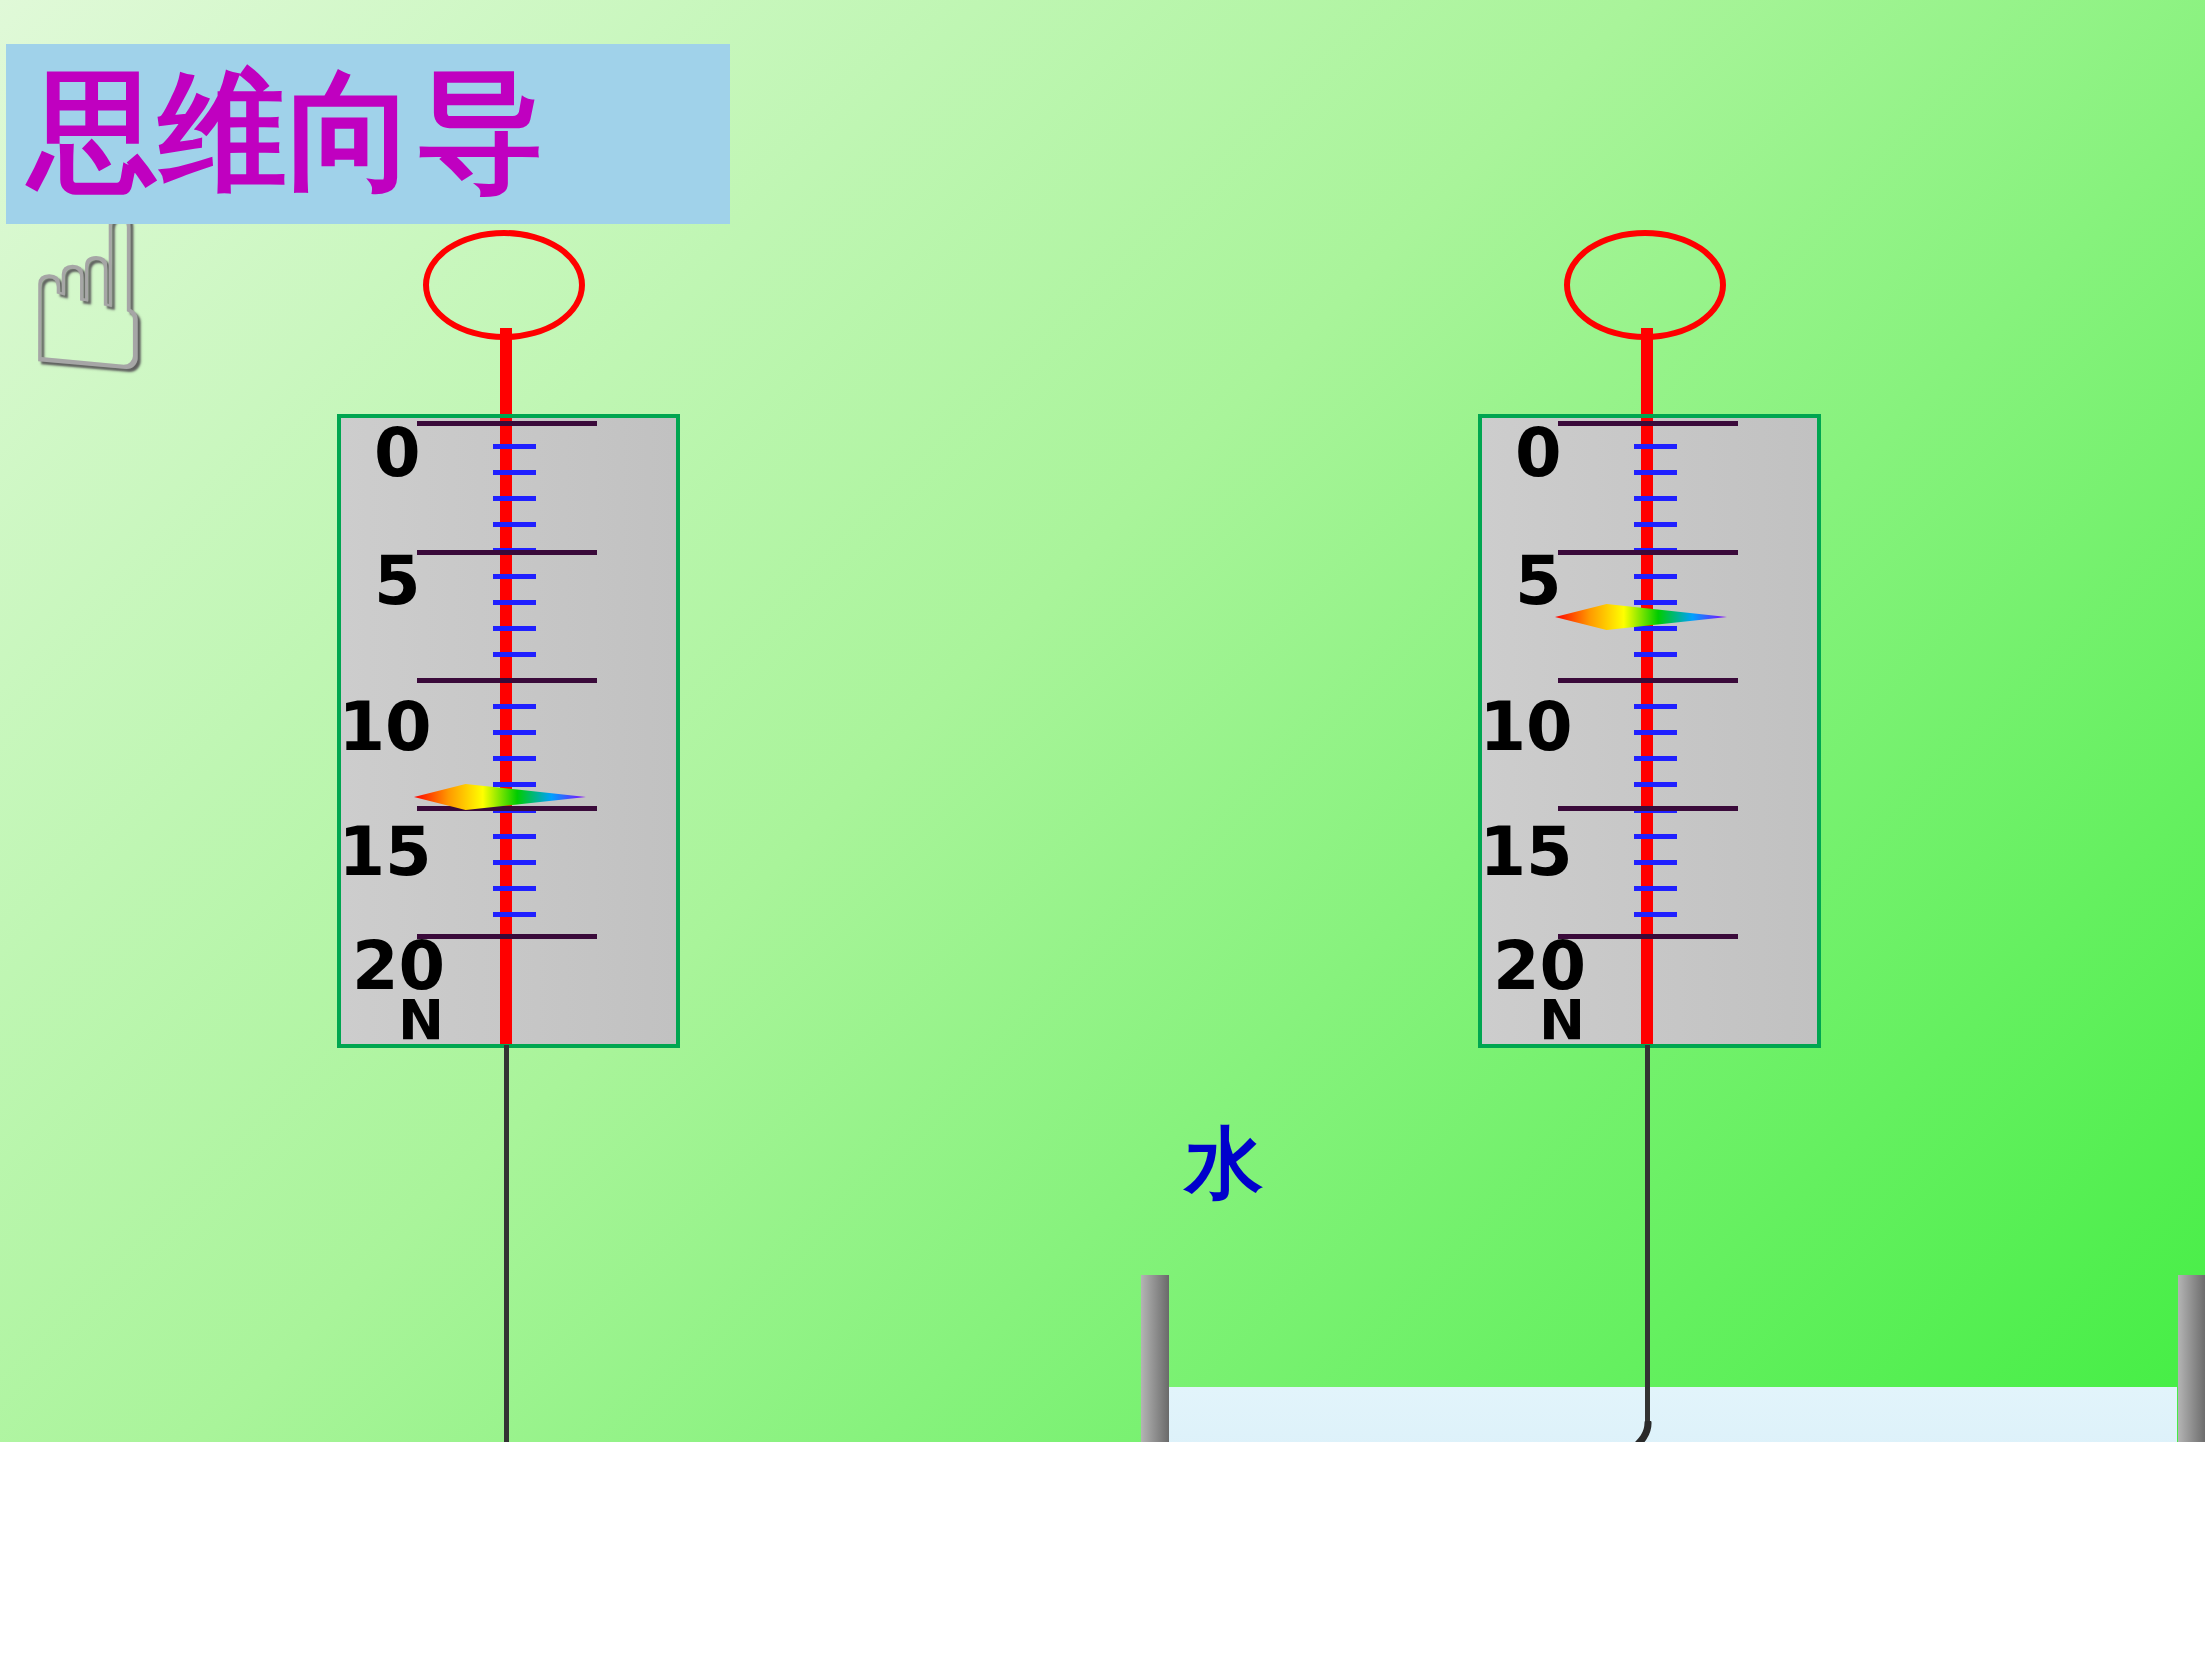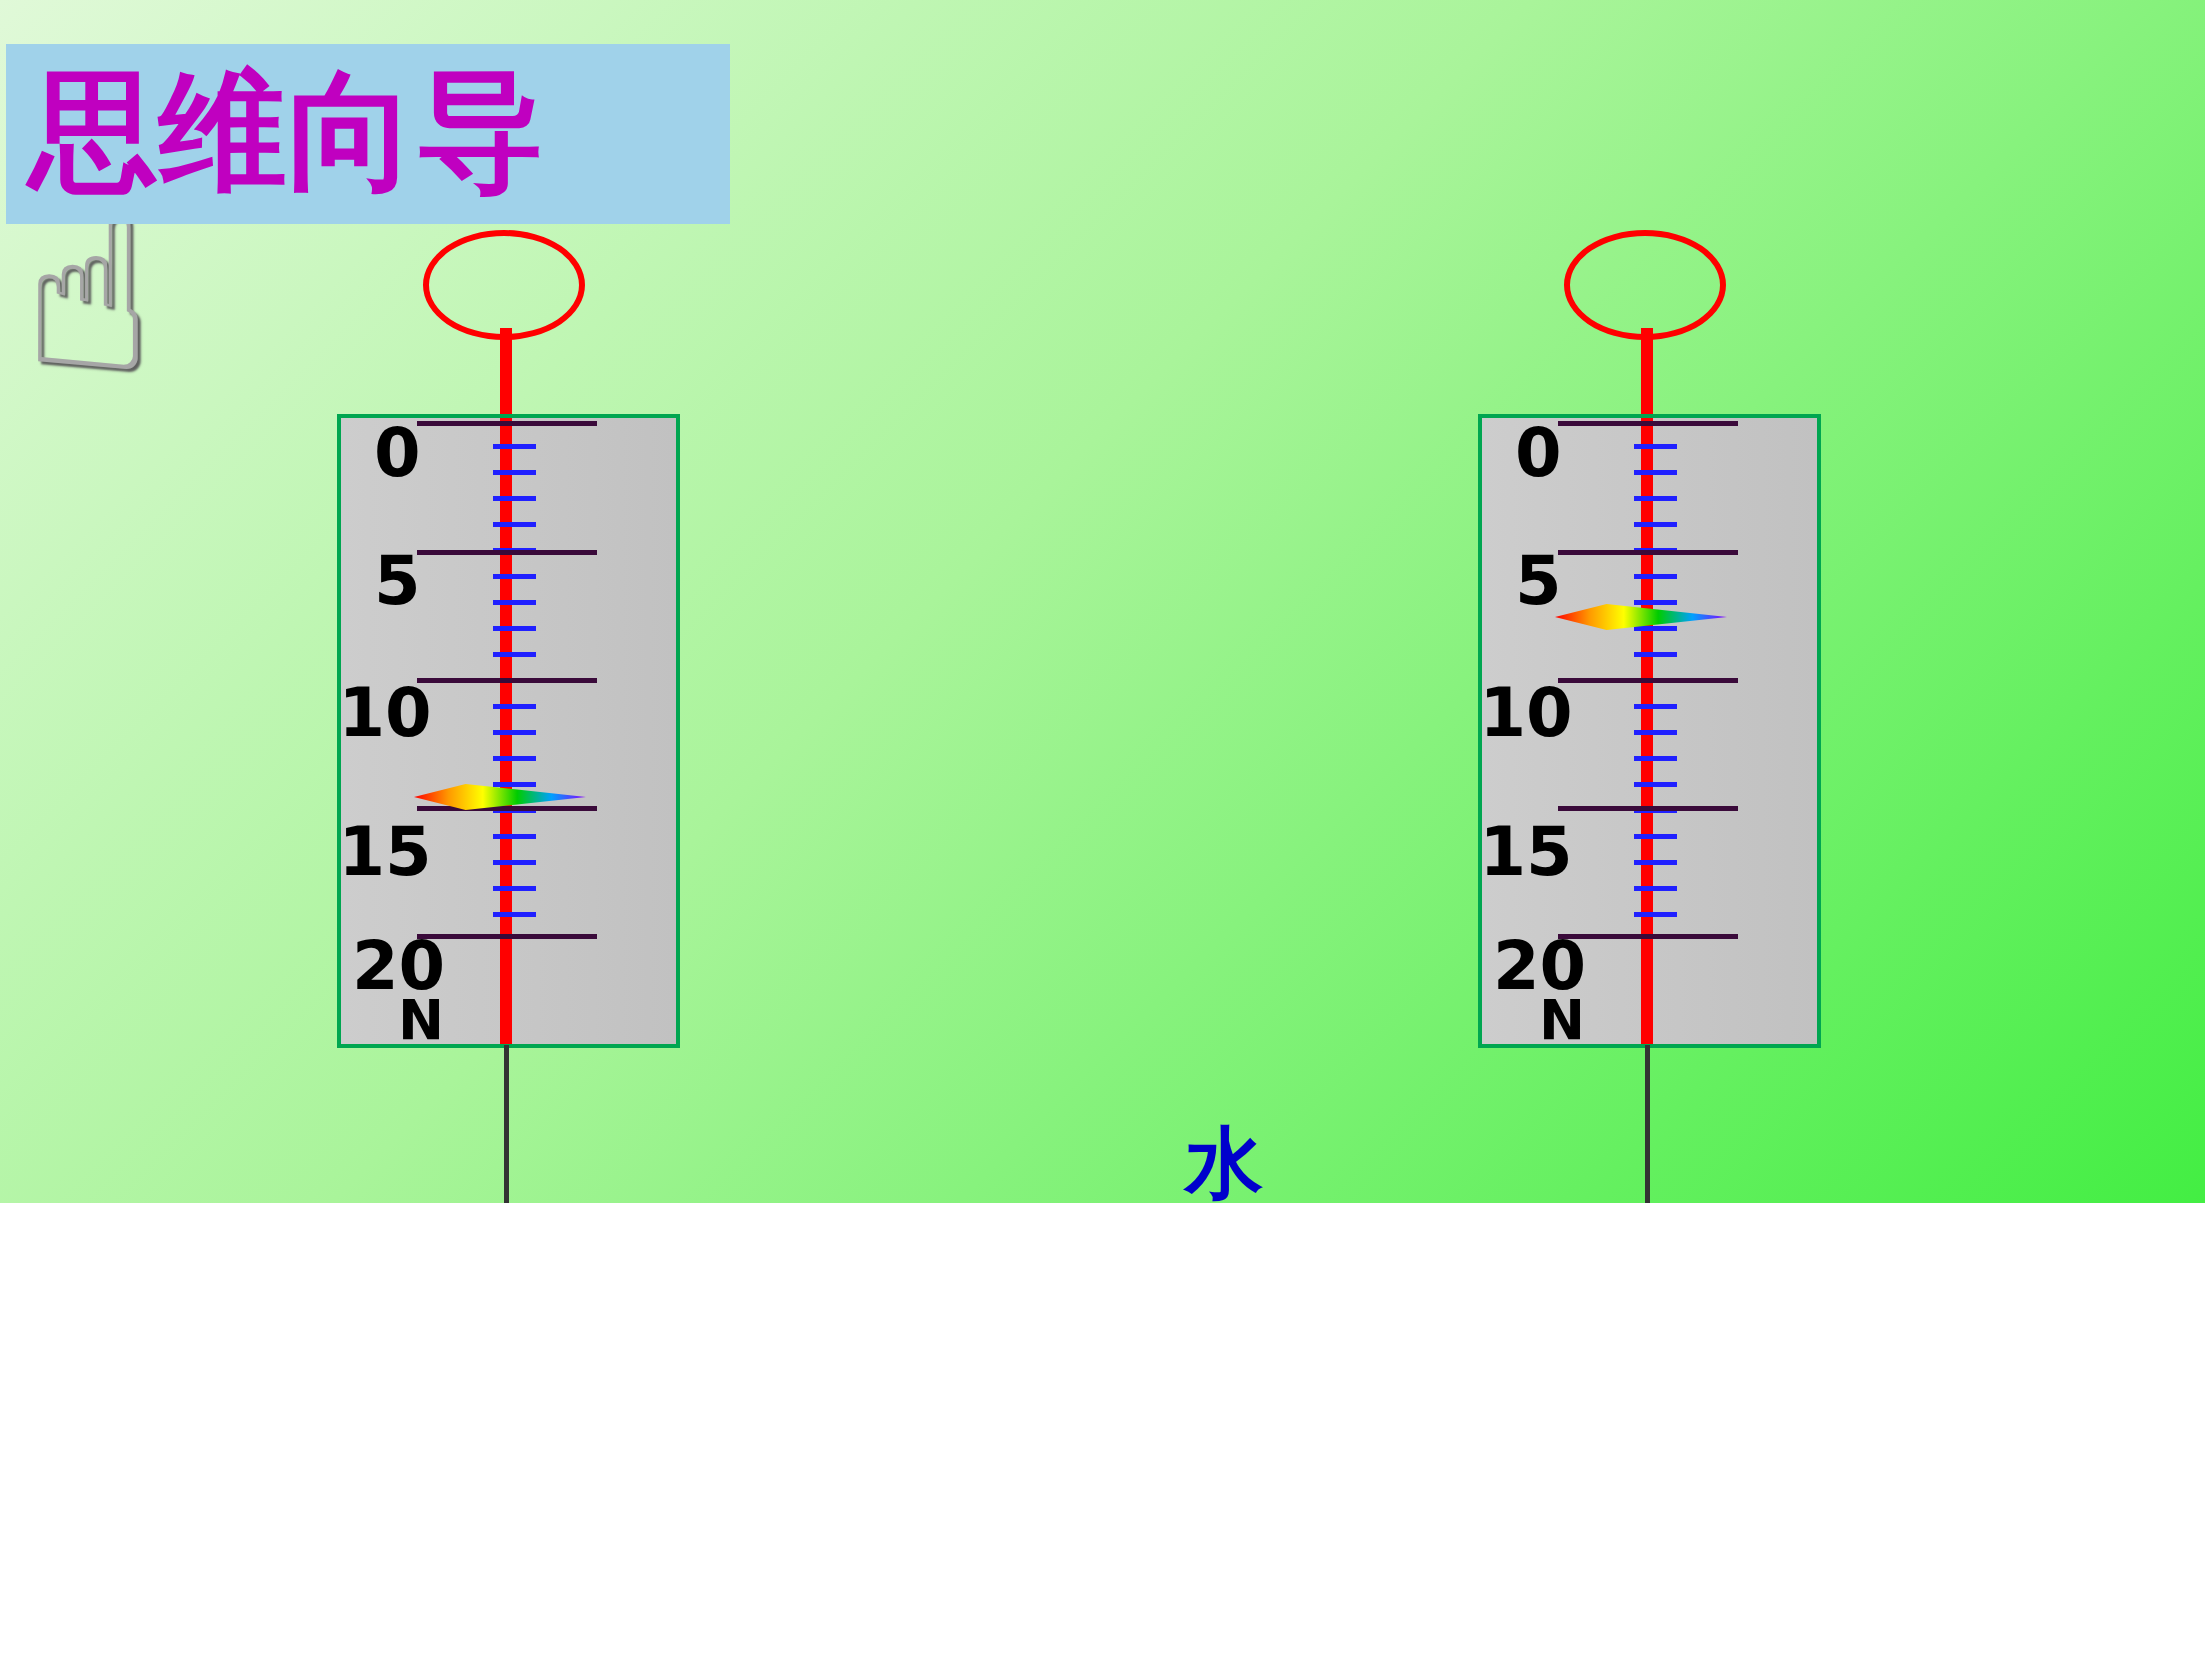--- a/index.html
+++ b/index.html
@@ -1,18 +1,18 @@
 <!DOCTYPE html>
 <html style="font-size:12.3px"><head>
 <meta charset="utf-8">
 <style>
   html,body{margin:0;padding:0;}
   .slide{
     position:relative;
-    width:2205px;height:1203px;
+    width:2205px;height:1442px;
     overflow:hidden;
     background:linear-gradient(135deg,#e0f9d8 0%,#a9f49a 45%,#43ee43 100%);
     font-family:"Liberation Sans","DejaVu Sans",sans-serif;
   }
 
   
   .title-bar{
     position:absolute;left:6.1px;top:44px;width:724px;height:180px;
     background:#a0d2ea;z-index:6;
   }
@@ -61,21 +61,21 @@
   .tick{position:absolute;left:80px;width:180px;height:4.6px;background:#3a0a3a;}
   .t0{top:191px}.t1{top:320px}.t2{top:448px}.t3{top:576px}.t4{top:704px}
 
   .minor-ticks{position:absolute;left:156px;top:193px;width:43px;height:515px;
     background:repeating-linear-gradient(180deg,transparent 0px,transparent 21.4px,#2020ff 21.4px,#2020ff 26px);}
 
   .num{position:absolute;font-weight:900;font-size:67px;line-height:1;color:#000;
     font-family:"DejaVu Sans",sans-serif;}
   .n0{left:37px;top:190px}
   .n5{left:37px;top:318px}
-  .n10{left:1.5px;top:450px}
+  .n10{left:1.5px;top:464px}
   .n15{left:1.5px;top:589px}
   .n20{left:15px;top:703px}
   .unit{position:absolute;left:61px;top:763px;font-weight:900;font-size:55px;line-height:1;color:#000;
     font-family:"DejaVu Sans",sans-serif;}
 
   .pointer{position:absolute;left:77px;width:172px;height:26px;
     background:linear-gradient(90deg,#ff0000,#ff9900,#ffff00,#00cc00,#00a0ff,#8800ff);
     clip-path:polygon(0 50%,30% 0,100% 50%,30% 100%);}
   .a-left .pointer{top:554px}
   .a-right .pointer{top:374px}

